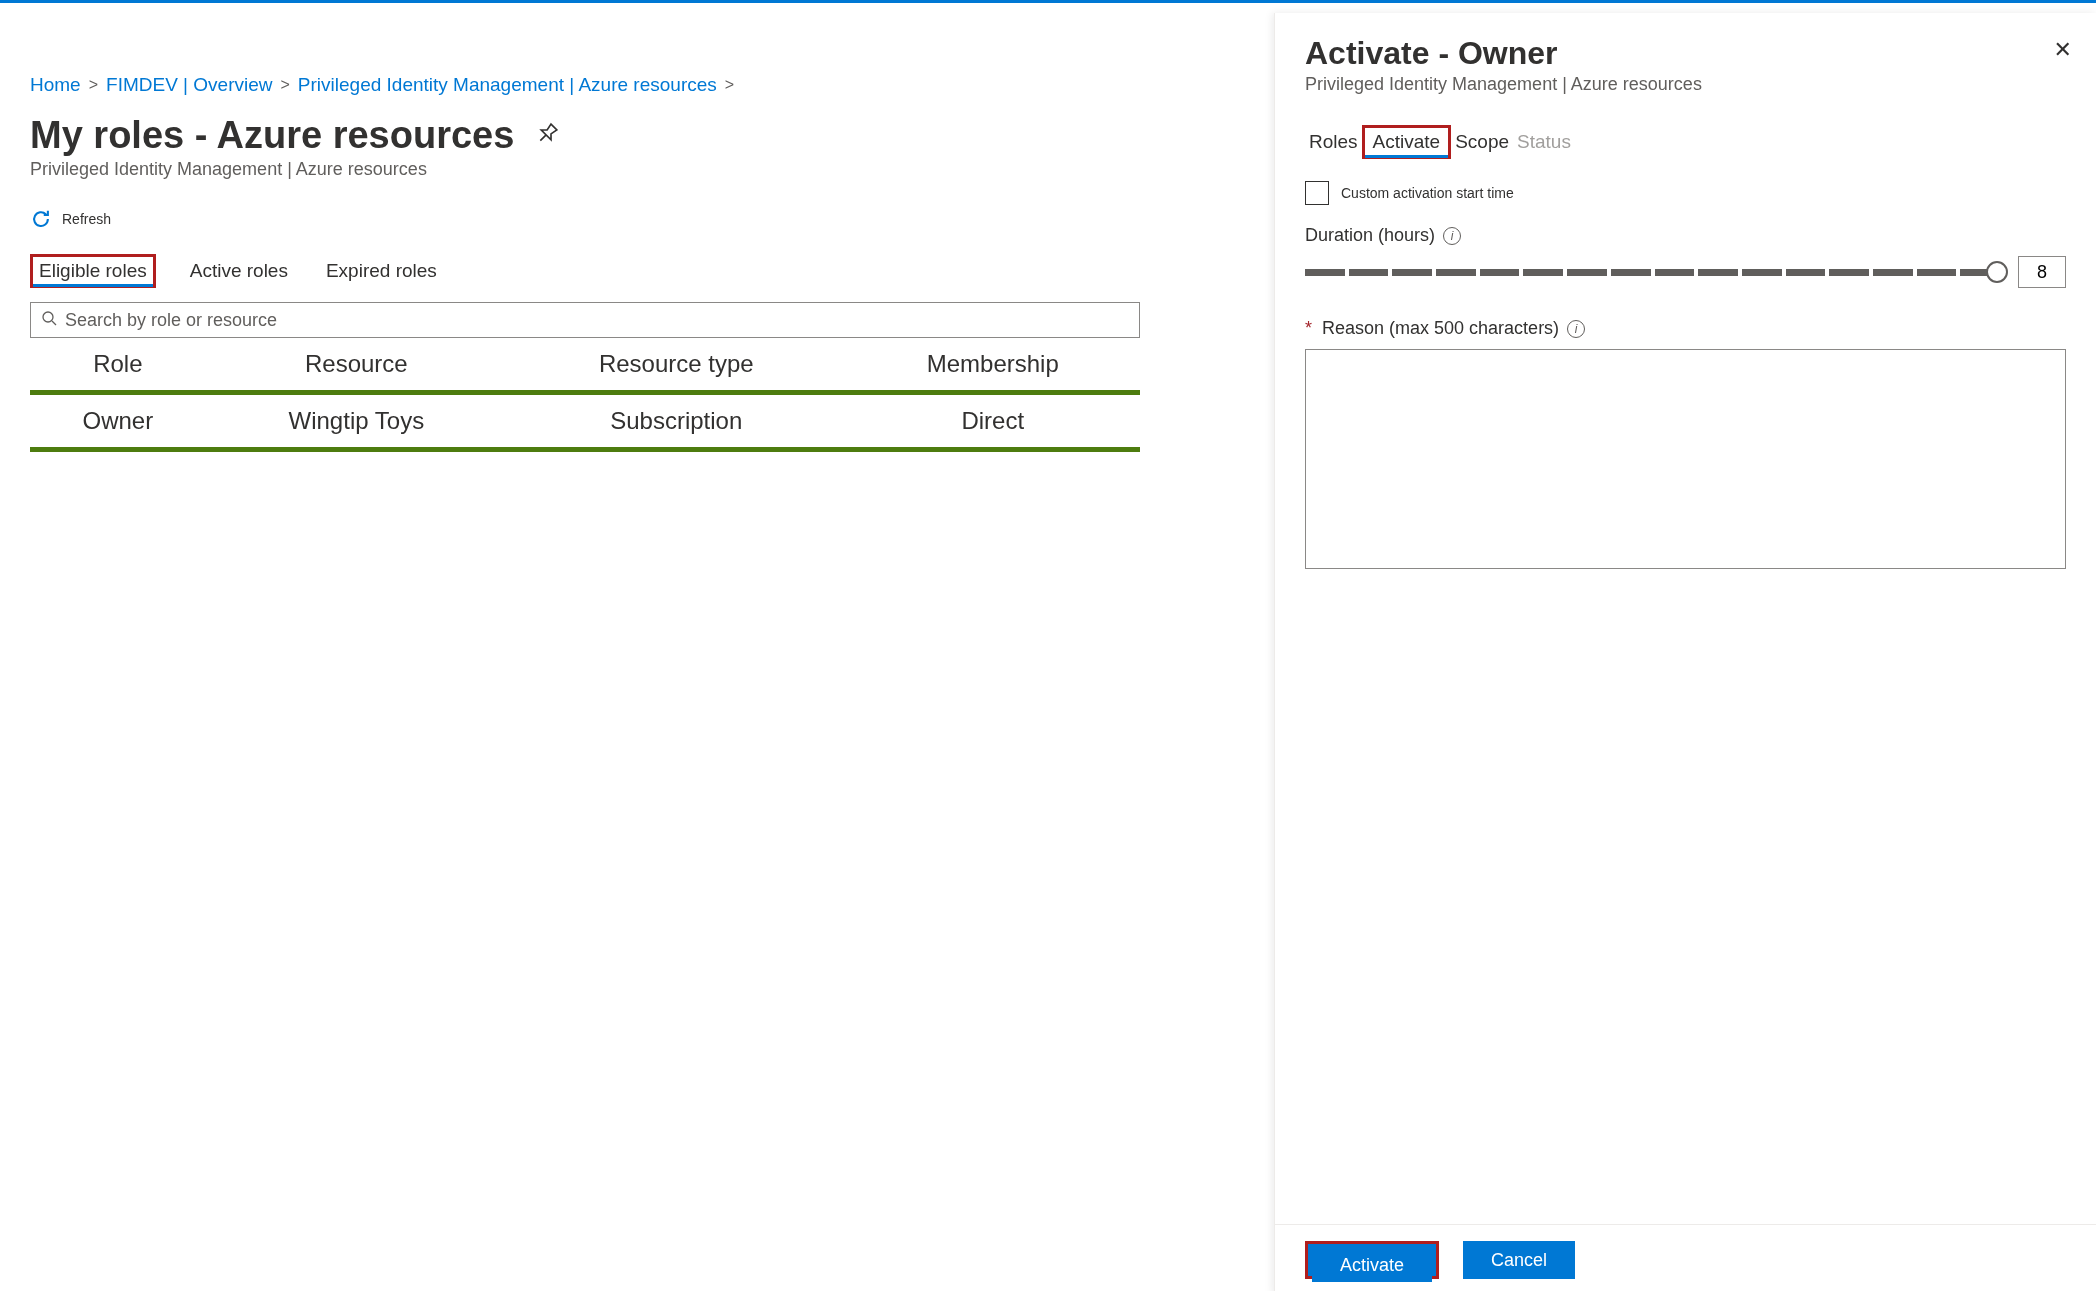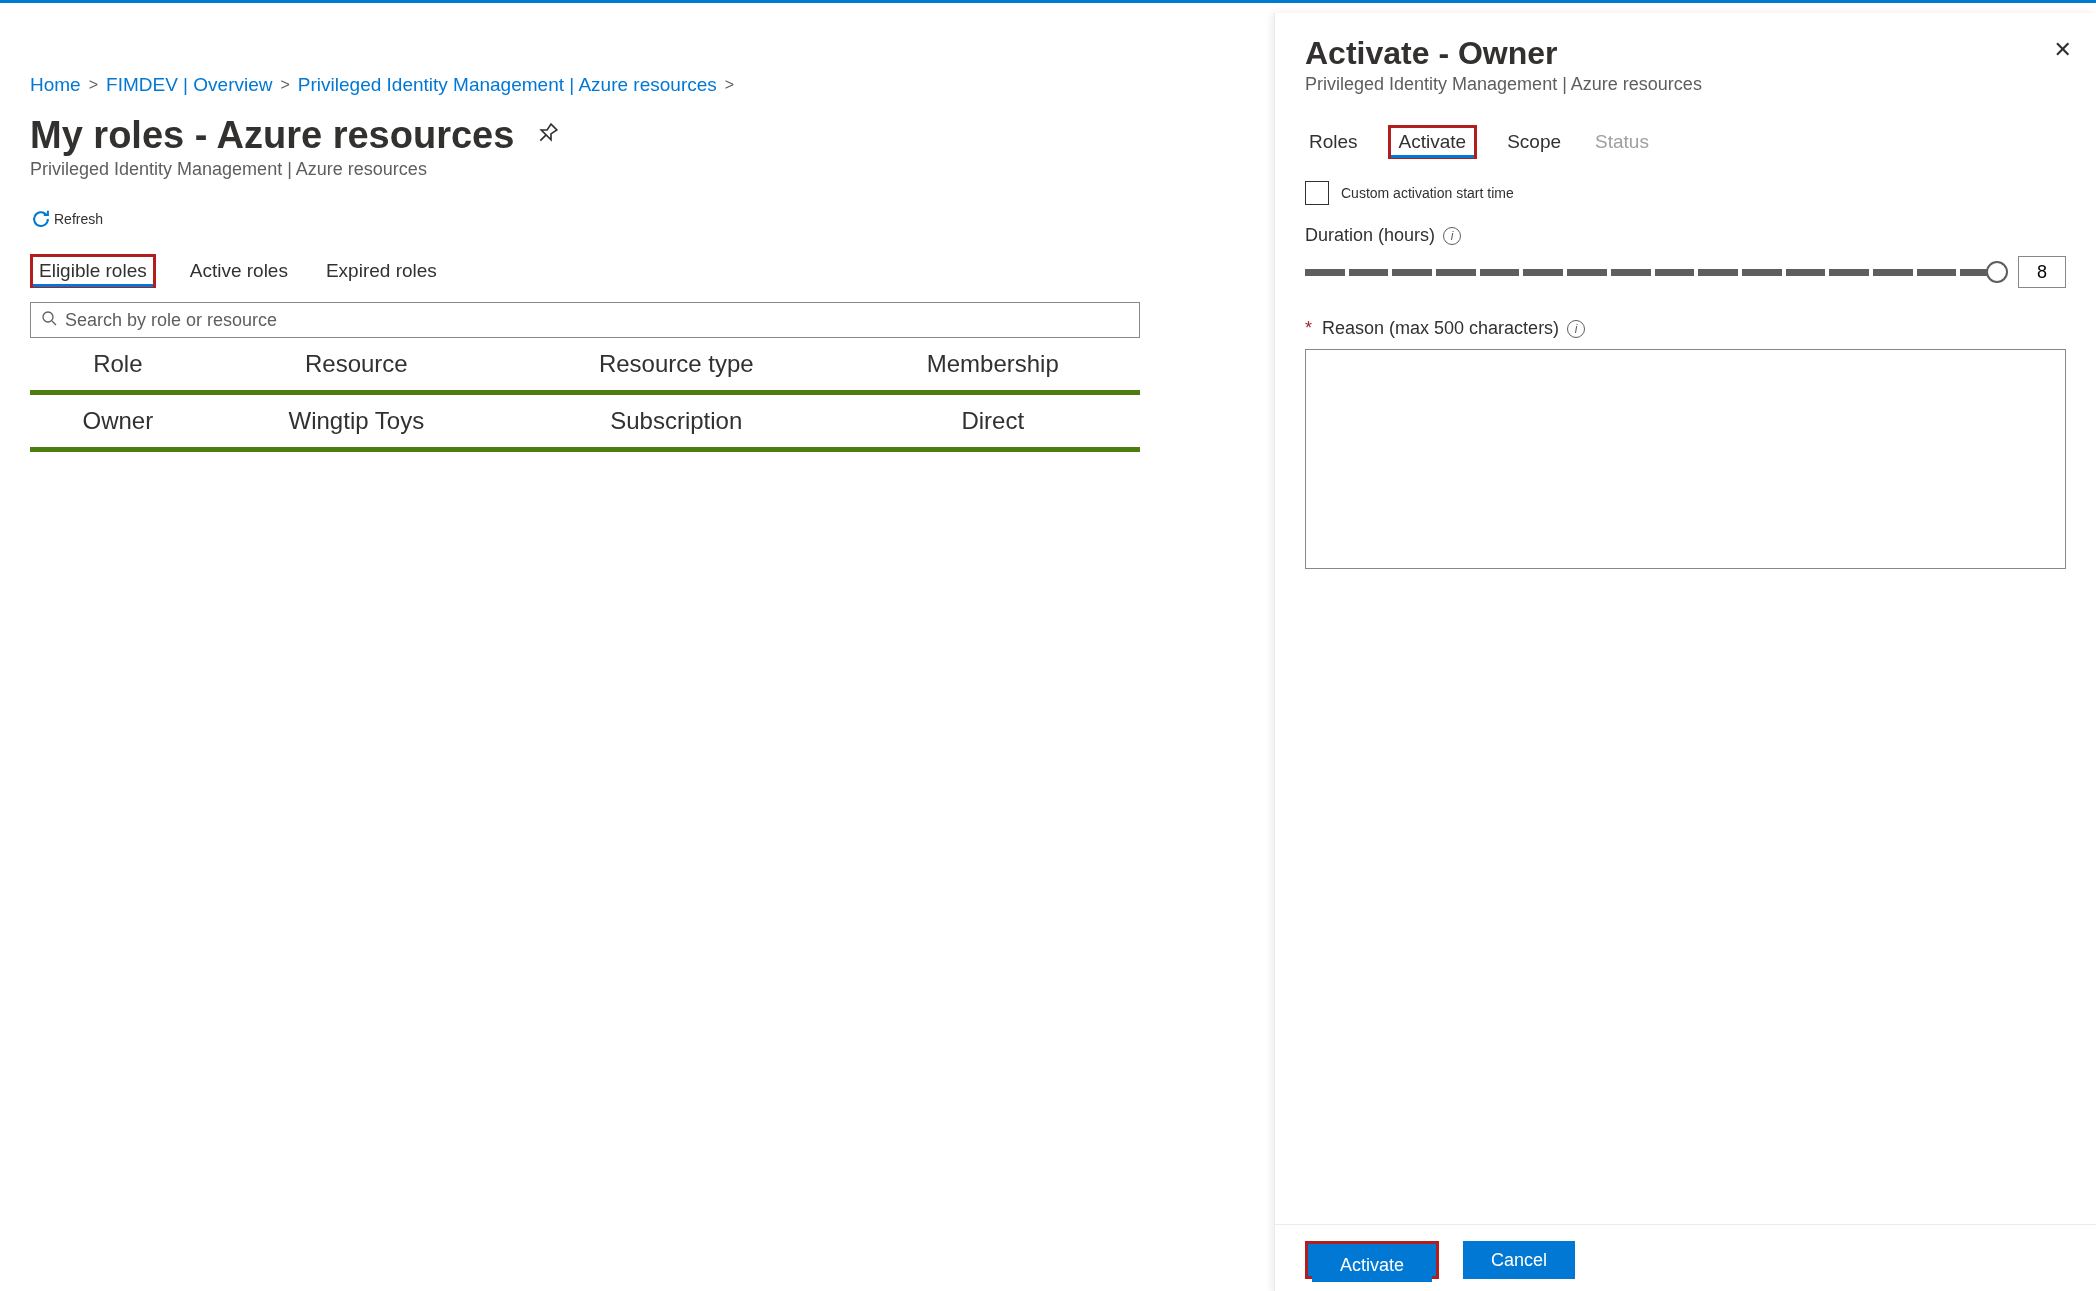--- a/index.html
+++ b/index.html
@@ -52,21 +52,21 @@
     cursor: pointer;
   }
   .page-subtitle {
     font-size: 18px;
     color: #605e5c;
     margin-bottom: 22px;
   }
   .command-bar {
     display: flex;
     align-items: center;
-    gap: 2px;
+    gap: 10px;
     padding: 6px 0;
     margin-bottom: 18px;
     cursor: pointer;
   }
   .refresh-icon {
     width: 22px; height: 22px;
     display: inline-block;
   }
   .refresh-icon svg { stroke: #0078d4; }
   .tabs {
@@ -163,21 +163,20 @@
     right: 24px;
     top: 24px;
     font-size: 22px;
     color: #323130;
     cursor: pointer;
     background: none;
     border: none;
   }
   .panel-tabs {
     display: flex;
-    gap: 26px;
     padding: 20px 30px 0 30px;
   }
   .ptab {
     font-size: 19px;
     color: #323130;
     padding: 6px 4px;
     cursor: pointer;
     position: relative;
   }
   .ptab.disabled { color: #a19f9d; cursor: default; }

